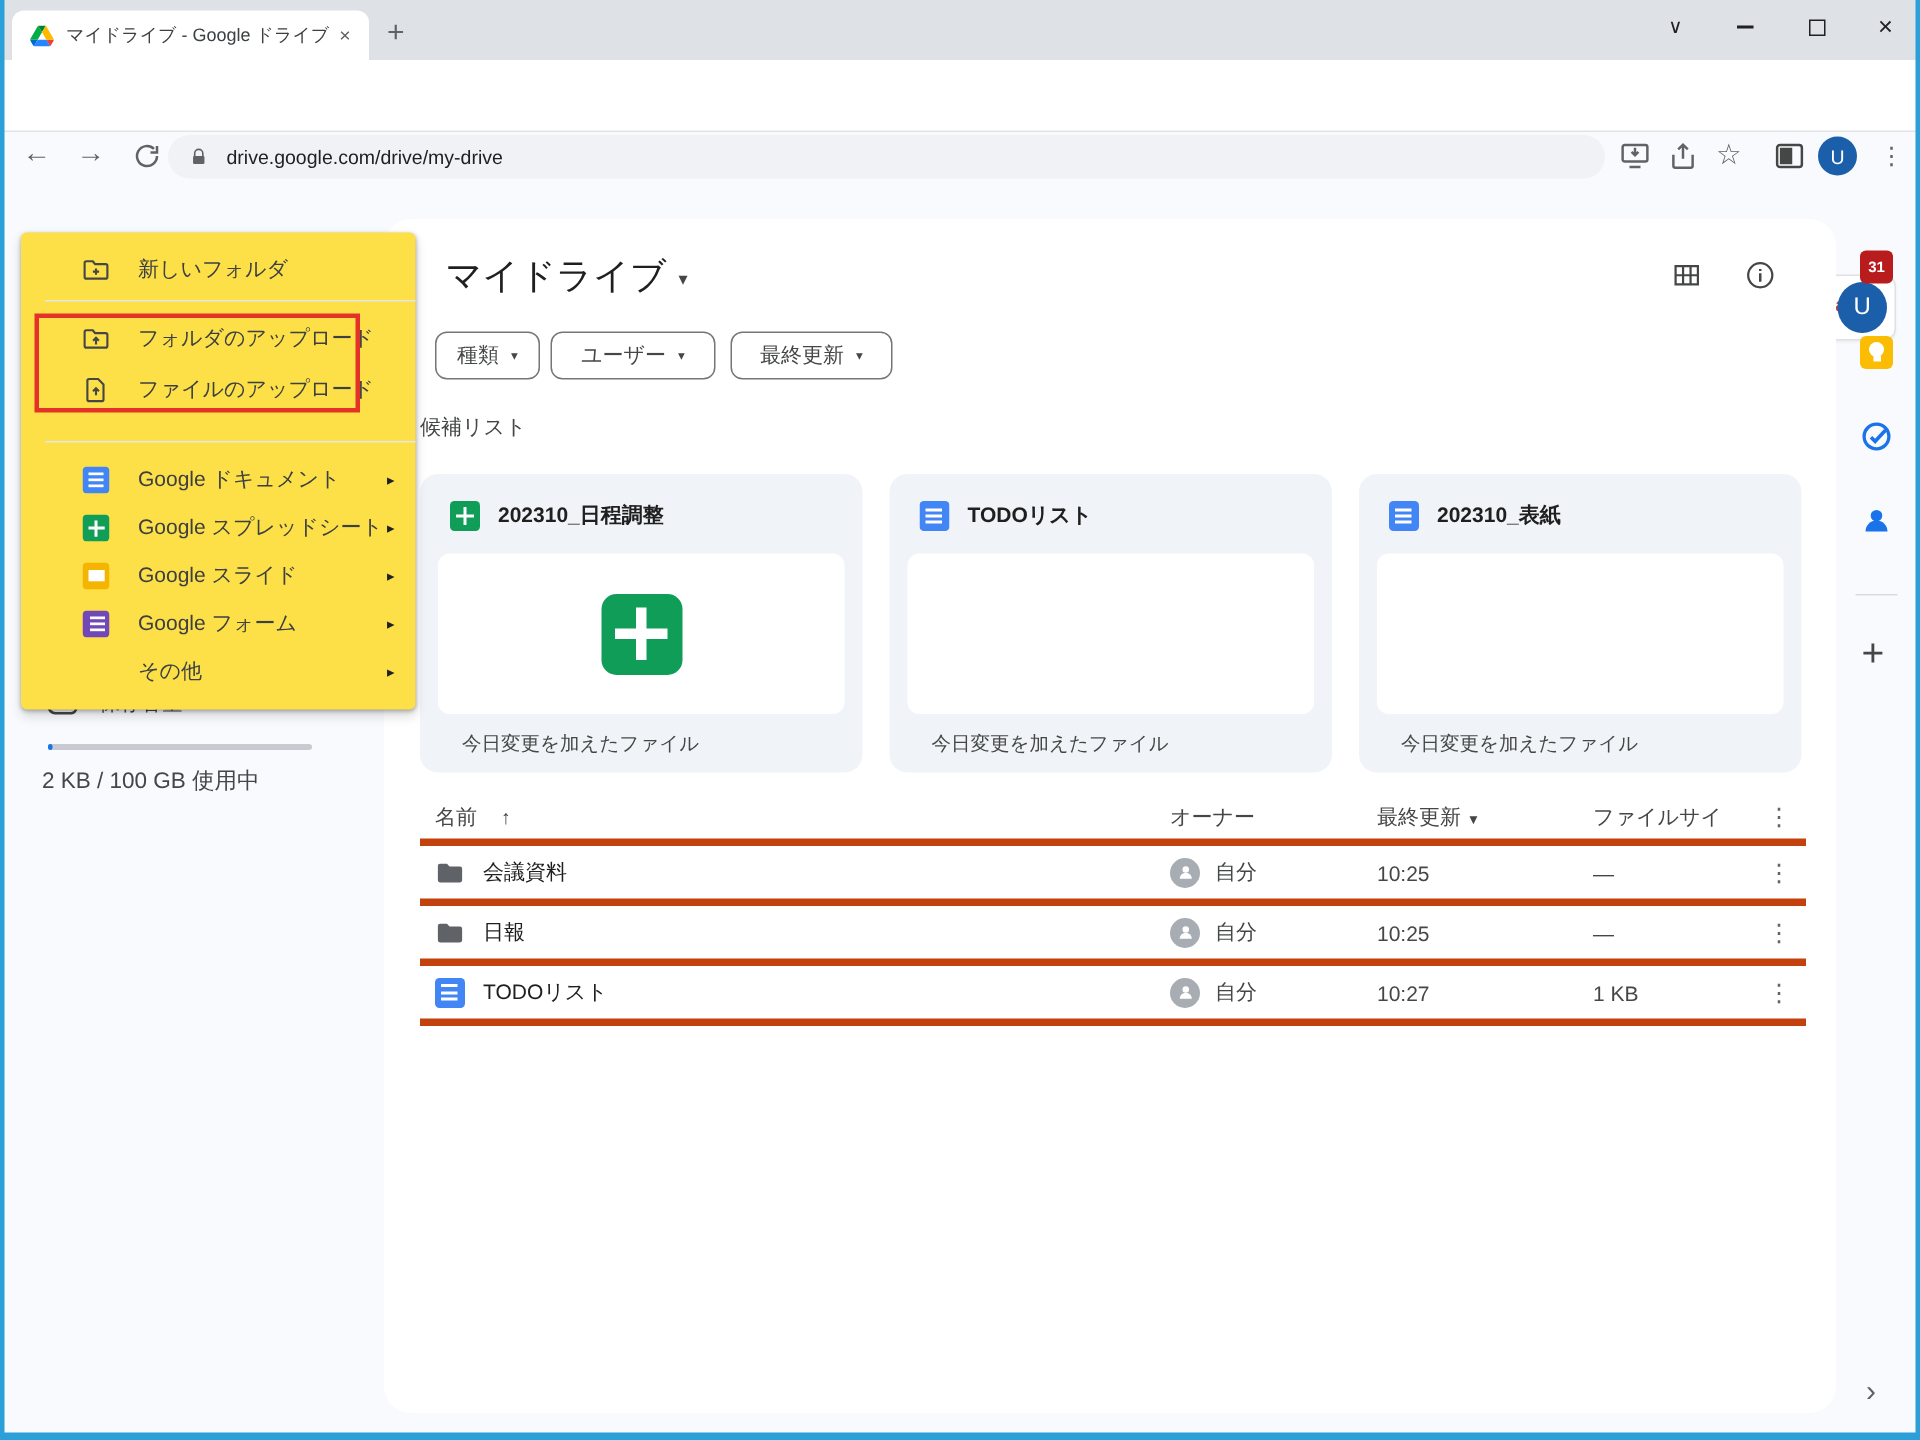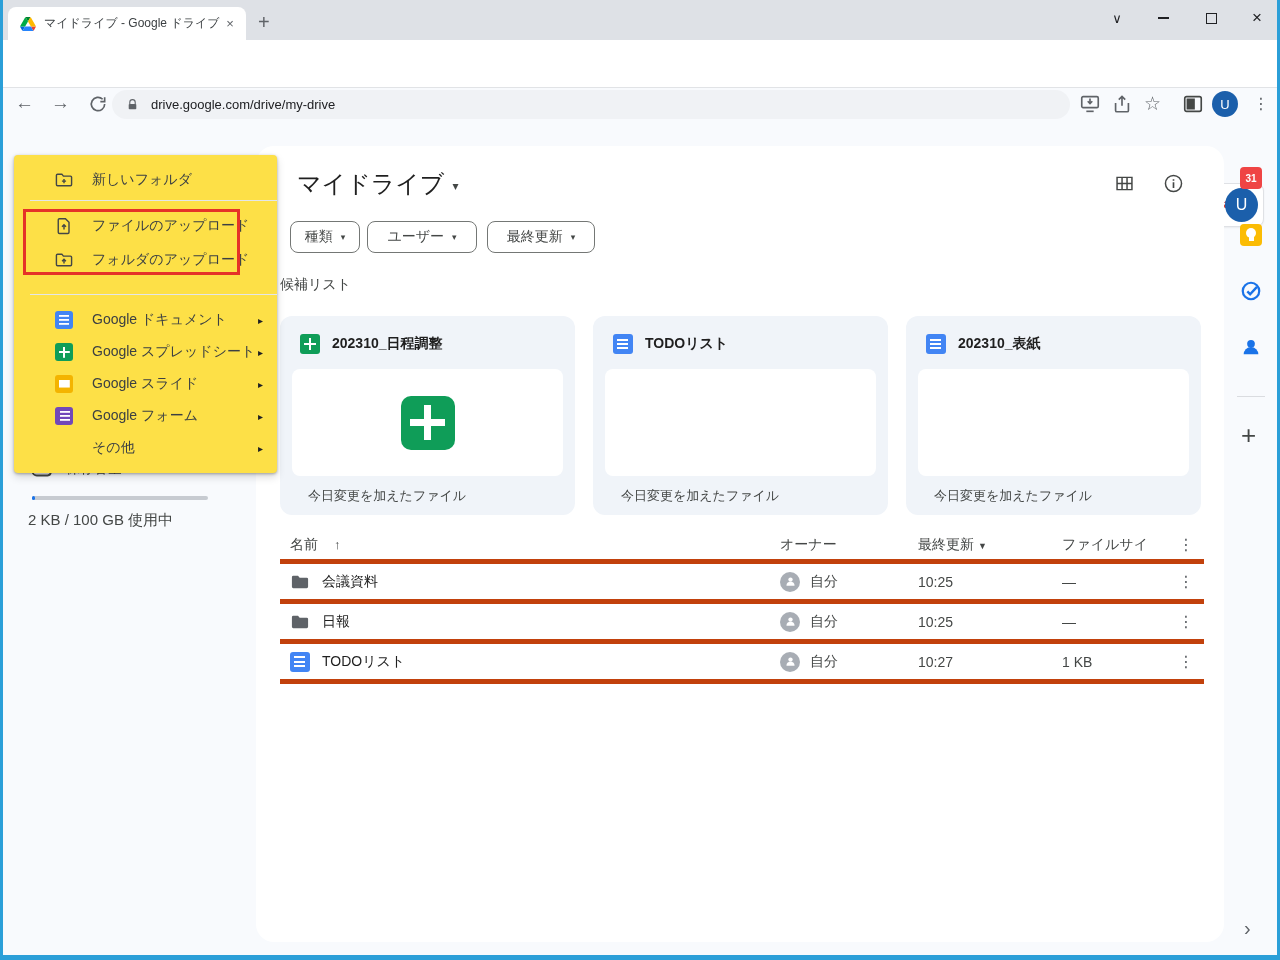--- a/index.html
+++ b/index.html
@@ -73,21 +73,21 @@
   .c-name{width:500px;display:flex;align-items:center;gap:12px;padding-left:10px;color:#1f1f1f;}
   .thead .c-name{color:#444746;}
   .c-owner{width:138px;display:flex;align-items:center;gap:10px;}
   .c-mod{width:144px;}
   .c-size{width:106px;}
   .c-more{width:36px;text-align:center;}
   .sorticon{font-size:13px;color:#444746;margin-left:4px;}
   .ownerav{width:20px;height:20px;border-radius:50%;background:#a8adb4;display:flex;align-items:center;justify-content:center;flex:none;}
   
   .strip-ic{position:absolute;left:1240px;width:22px;height:22px;}
-  .cal{background:#ef4444;border-radius:4px;color:#fff;font-size:10px;font-weight:bold;display:flex;align-items:center;justify-content:center;}
+  .cal{background:#b91c1c;border-radius:4px;color:#fff;font-size:10px;font-weight:bold;display:flex;align-items:center;justify-content:center;}
   .keep{background:#fbbc04;border-radius:4px;position:relative;}
   .keep::before{content:"";position:absolute;left:6px;top:4px;width:10px;height:10px;border-radius:50%;background:#fff;}
   .keep::after{content:"";position:absolute;left:8.5px;top:13px;width:5px;height:4px;background:#fff;}
   .strip-div{position:absolute;left:1237px;top:396px;width:28px;height:1px;background:#dadce0;}
   .strip-plus{position:absolute;left:1241px;top:420px;font-size:26px;color:#444746;font-weight:300;}
   .strip-col{position:absolute;left:1244px;top:917px;font-size:20px;color:#5f6368;}
   
   #newmenu{position:absolute;left:14px;top:155px;width:263px;background:#fde047;border-radius:4px;box-shadow:0 1px 3px rgba(0,0,0,.3),0 4px 8px rgba(0,0,0,.15);padding:5px 0 9px 16px;z-index:50;}
   .mi{display:flex;align-items:center;padding:0 14px 0 24px;position:relative;}
   .mi-h40{height:40px;}
@@ -378,34 +378,34 @@
             <path d="M12 10.8v5M9.5 13.3h5" stroke="#444746" stroke-width="1.7"></path>
           </svg>
         </span>
       <span class="mil">新しいフォルダ</span>
     </div>
     <div class="mdv"></div>
     <div style="padding:8px 0;">
       <div class="mi mi-h34">
         <span class="mic">
             <svg width="20" height="20" viewBox="0 0 24 24">
+              <path d="M9.4 5 11.3 7.3h8.4A1.4 1.4 0 0 1 21.1 8.7v8.8a1.4 1.4 0 0 1-1.4 1.4H4.3a1.4 1.4 0 0 1-1.4-1.4V6.4A1.4 1.4 0 0 1 4.3 5z" fill="none" stroke="#444746" stroke-width="1.7"></path>
+              <path d="M12 16.3v-5M9.7 13.4l2.3-2.3 2.3 2.3" fill="none" stroke="#444746" stroke-width="1.7"></path>
+            </svg>
+          </span>
+        <span class="mil">フォルダのアップロード</span>
+      </div>
+      <div class="mi mi-h34">
+        <span class="mic">
+            <svg width="20" height="20" viewBox="0 0 24 24">
               <path d="M6.5 3.2h7.2l4.3 4.3v12a1.4 1.4 0 0 1-1.4 1.4H6.5a1.4 1.4 0 0 1-1.4-1.4V4.6a1.4 1.4 0 0 1 1.4-1.4z" fill="none" stroke="#444746" stroke-width="1.7"></path>
               <path d="M12 16.2v-5.4M9.6 13l2.4-2.4L14.4 13" fill="none" stroke="#444746" stroke-width="1.7"></path>
             </svg>
           </span>
         <span class="mil">ファイルのアップロード</span>
-      </div>
-      <div class="mi mi-h34">
-        <span class="mic">
-            <svg width="20" height="20" viewBox="0 0 24 24">
-              <path d="M9.4 5 11.3 7.3h8.4A1.4 1.4 0 0 1 21.1 8.7v8.8a1.4 1.4 0 0 1-1.4 1.4H4.3a1.4 1.4 0 0 1-1.4-1.4V6.4A1.4 1.4 0 0 1 4.3 5z" fill="none" stroke="#444746" stroke-width="1.7"></path>
-              <path d="M12 16.3v-5M9.7 13.4l2.3-2.3 2.3 2.3" fill="none" stroke="#444746" stroke-width="1.7"></path>
-            </svg>
-          </span>
-        <span class="mil">フォルダのアップロード</span>
       </div>
     </div>
     <div class="mdv2"></div>
     <div class="mi mi-h32">
       <span class="mic">
           <span class="psq s18 p-docs"></span>
         </span>
       <span class="mil">Google ドキュメント</span>
       <span class="mia">▸</span>
     </div>

